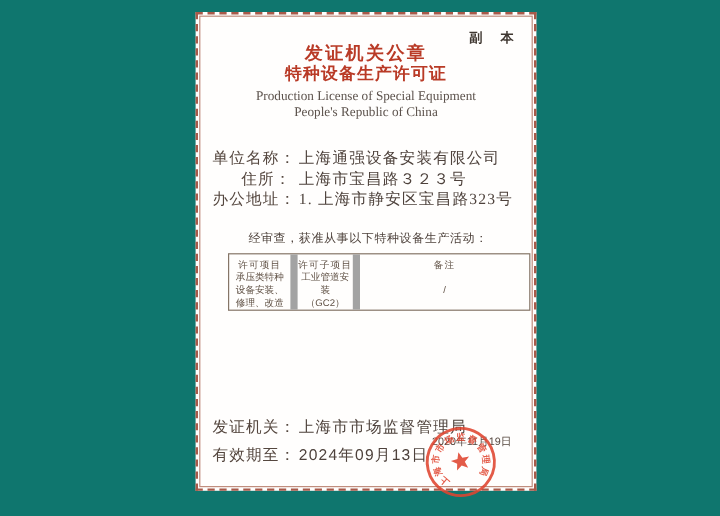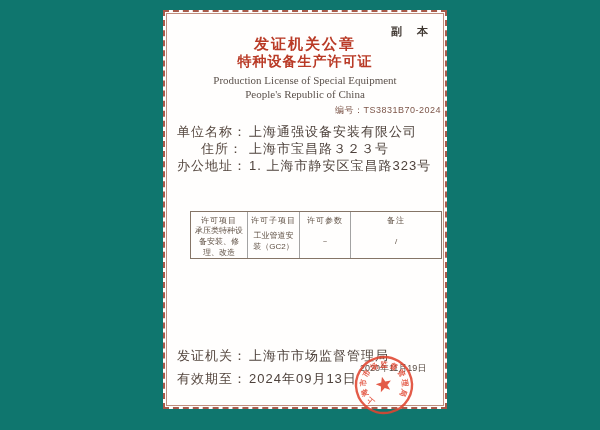--- a/index.html
+++ b/index.html
@@ -21,32 +21,32 @@
   .center-line { position:absolute; left:0; width:100%; text-align:center; }
   .title-cn1 { top:23px; font-size:15px; font-weight:bold; color:#b93a26; letter-spacing:2px; }
   .title-cn2 { top:41px; font-size:14px; font-weight:bold; color:#b93a26; letter-spacing:1px; }
   .title-en  { font-family:"Liberation Serif", serif; font-size:11px; color:#5c524c; }
   .title-en1 { top:62px; }
   .title-en2 { top:76px; }
   .number-line { position:absolute; top:92px; left:170px; font-size:9px; color:#7d564a; letter-spacing:0.5px; }
   .field-row { position:absolute; left:12px; font-size:13px; color:#55473f; white-space:nowrap; }
   .row-unit   { top:111px; }
   .row-addr   { top:128px; }
-  .row-office { top:145px; }
+  .row-office { top:145px;font-family:Liberation Serif, serif; }
   .row-issuer { top:335px; }
   .row-valid  { top:358px; }
   .field-label { display:inline-block; width:66px; text-align:right; letter-spacing:1px; }
   .field-value { margin-left:6px; letter-spacing:1px; color:#4e423c; }
   .statement { position:absolute; left:42px; top:180px; font-size:10px; color:#4e423c; letter-spacing:0.5px; }
   .lic-table {
     position:absolute; left:25px; top:199px; width:252px; height:48px;
     border:1px solid #857567; display:flex; box-sizing:border-box; background:#fffefd;
   }
   .lic-cell {
-    border-right:1px solid #a3a3a3; box-sizing:border-box;
+    border-right:6px solid #a3a3a3; box-sizing:border-box;
     display:flex; flex-direction:column; align-items:center; padding-top:3px;
   }
   .lic-cell:last-child { border-right:none; }
   .c1 { width:57px; } .c2 { width:52px; } .c3 { width:51px; } .c4 { flex:1; }
   .lic-head { font-size:8px; color:#5f5044; letter-spacing:1px; }
   .lic-valwrap { flex:1; display:flex; align-items:center; justify-content:center; width:100%; }
   .lic-val { font-size:8px; color:#5f5044; text-align:center; line-height:1.35; padding:0 3px; }
   .seal-caption { position:absolute; left:188px; top:333px; font-size:9px; color:#55473f; letter-spacing:1px; }
   .seal-date    { position:absolute; left:195px; top:350px; font-size:9px; color:#55473f; }
   .seal {
@@ -64,50 +64,44 @@
   <div class="cert">
     <div class="cert-inner-line"></div>
 
     <div class="copy-label">副 本</div>
 
     <div class="center-line title-cn1">发证机关公章</div>
     <div class="center-line title-cn2">特种设备生产许可证</div>
     <div class="center-line title-en title-en1">Production License of Special Equipment</div>
     <div class="center-line title-en title-en2">People's Republic of China</div>
 
-    <div class="number-line">编号：TS3831B70-2024</div>
 
     <div class="field-row row-unit">
       <span class="field-label">单位名称：</span><span class="field-value">上海通强设备安装有限公司</span>
     </div>
     <div class="field-row row-addr">
       <span class="field-label">住所：</span><span class="field-value">上海市宝昌路３２３号</span>
     </div>
     <div class="field-row row-office">
       <span class="field-label">办公地址：</span><span class="field-value">1. 上海市静安区宝昌路323号</span>
     </div>
 
+    <div class="statement">经审查，获准从事以下特种设备生产活动：</div>
 
     <div class="lic-table">
       <div class="lic-cell c1">
         <div class="lic-head">许可项目</div>
         <div class="lic-valwrap">
             <div class="lic-val">承压类特种设备安装、修理、改造</div>
           </div>
       </div>
       <div class="lic-cell c2">
         <div class="lic-head">许可子项目</div>
         <div class="lic-valwrap">
             <div class="lic-val">工业管道安装（GC2）</div>
-          </div>
-      </div>
-      <div class="lic-cell c3">
-        <div class="lic-head">许可参数</div>
-        <div class="lic-valwrap">
-            <div class="lic-val">－</div>
           </div>
       </div>
       <div class="lic-cell c4">
         <div class="lic-head">备注</div>
         <div class="lic-valwrap">
             <div class="lic-val">/</div>
           </div>
       </div>
     </div>
 

